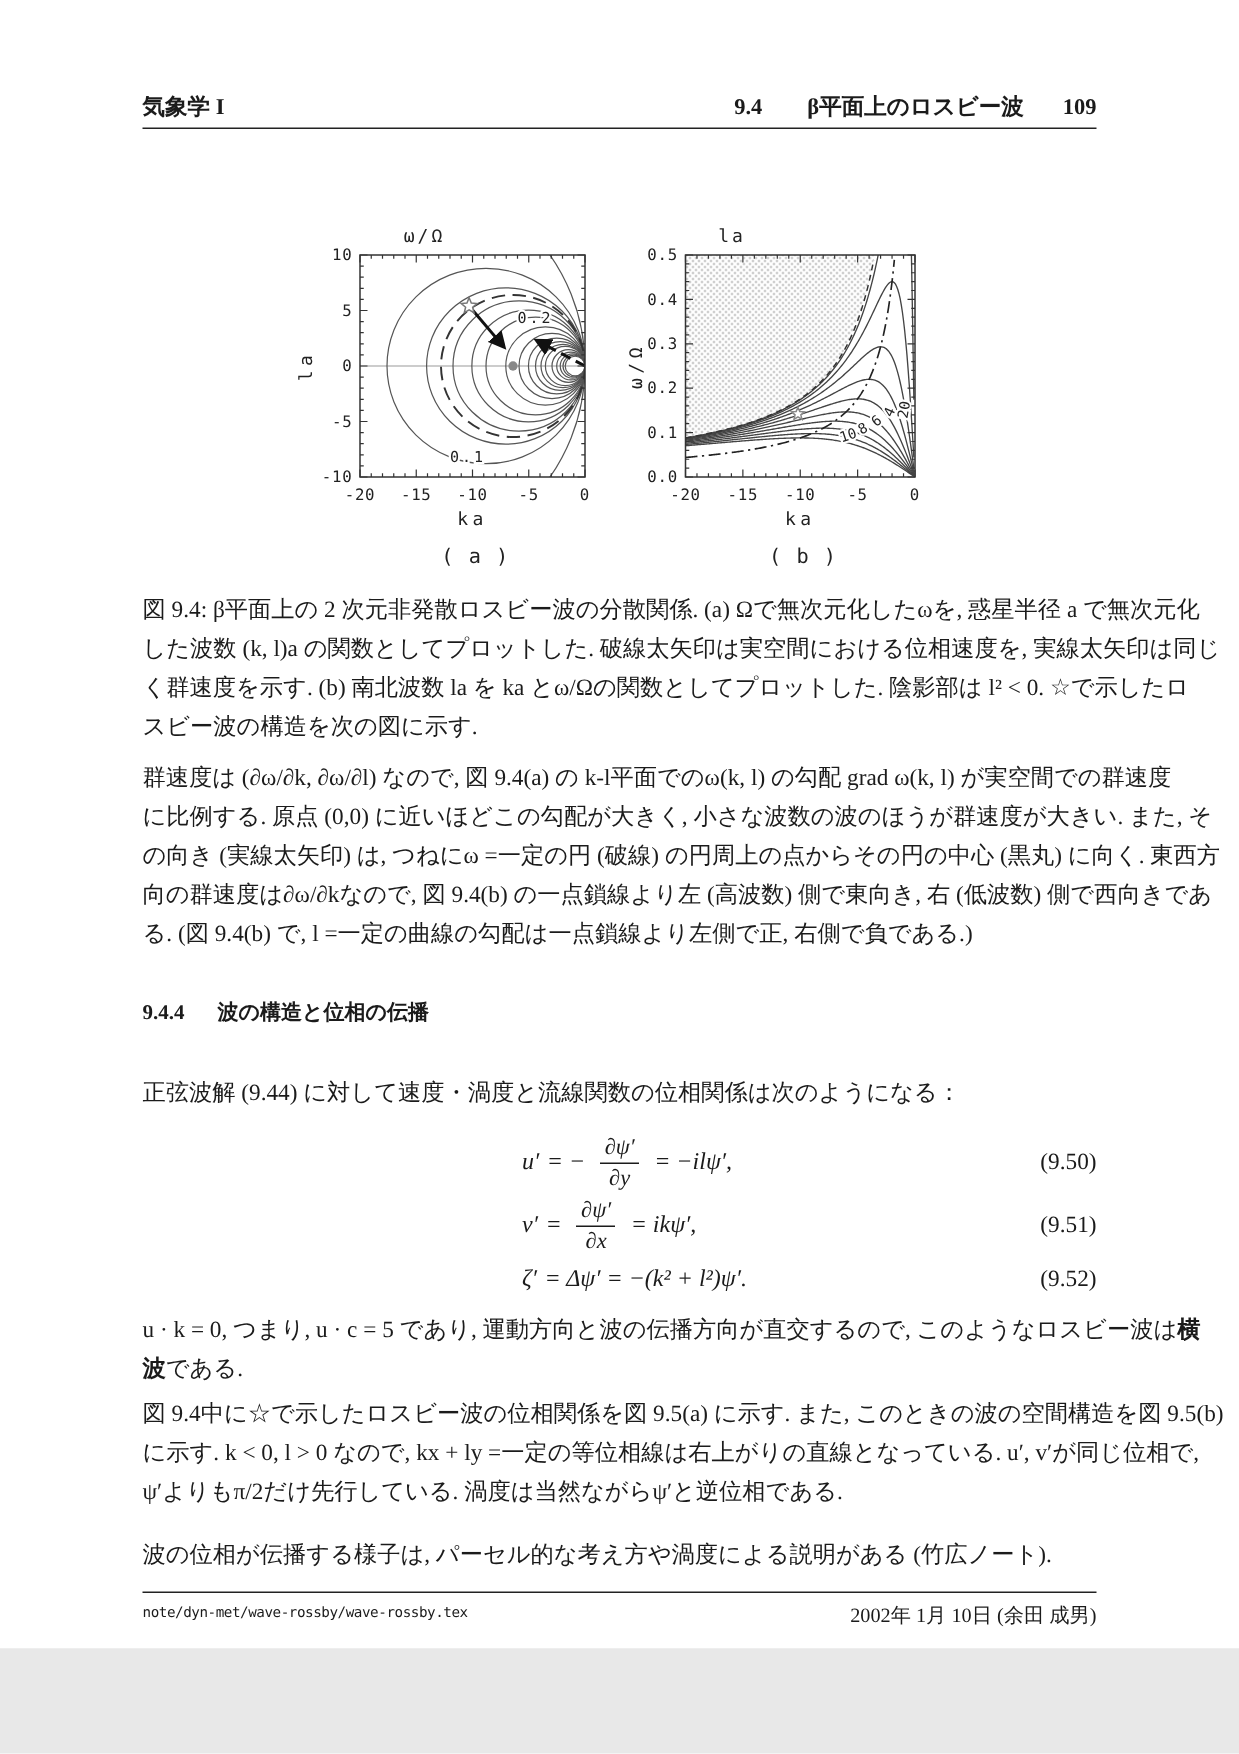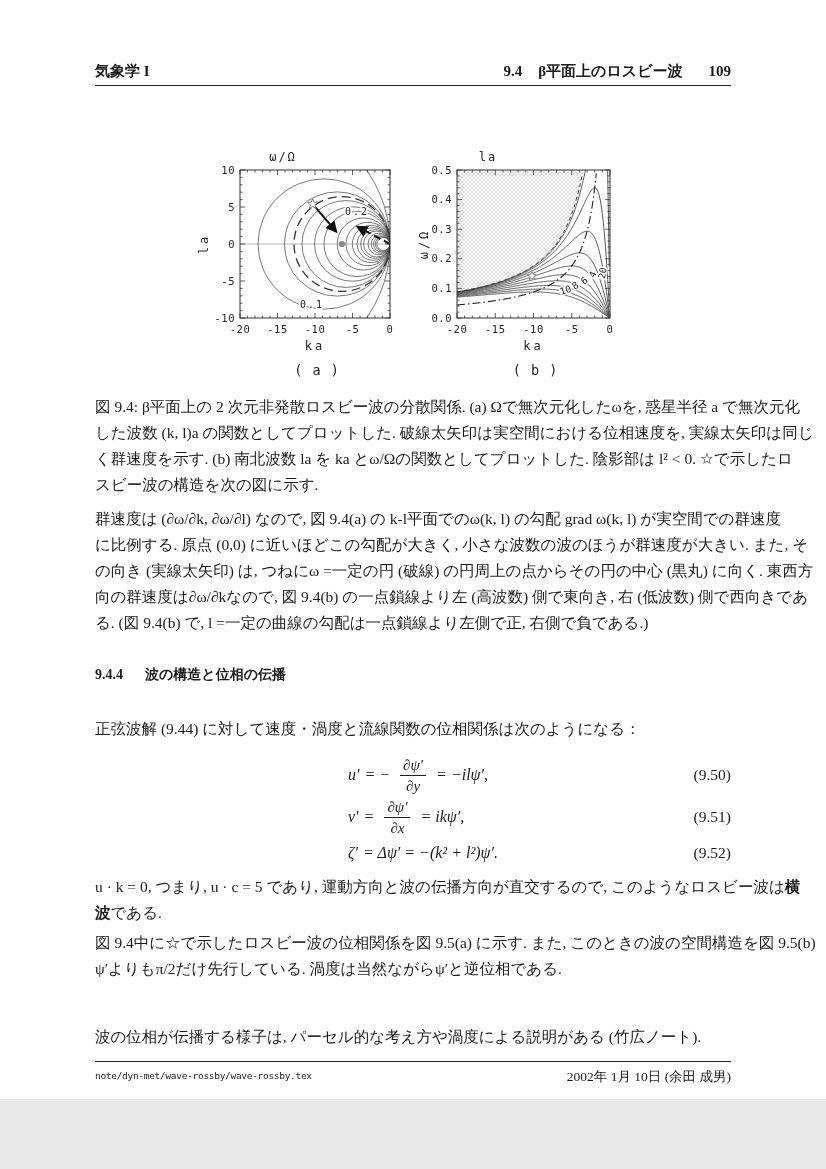--- a/index.html
+++ b/index.html
@@ -3,21 +3,21 @@
 <meta charset="utf-8">
 <style>
   html,body{margin:0;padding:0;background:#e8e8e8;}
   .page{
     position:relative;width:826px;height:1099px;margin:0 auto;background:#ffffff;
     font-family:"Liberation Serif","DejaVu Serif",serif;color:#1b1b1b;overflow:hidden;
   }
   .hdr{position:absolute;left:95px;width:636px;top:62px;font-weight:bold;font-size:15px;}
   .hdr-left{position:absolute;left:0;top:0;}
   .hdr-right{position:absolute;right:0;top:0;}
-  .hdr-right .sec-no{margin-right:16px;}
+  .hdr-right .sec-no{margin-right:30px;}
   .hdr-right .pg-no{margin-left:26px;}
   .rule{position:absolute;left:95px;width:636px;height:0;border-top:1.6px solid #222;}
   .rule-top{top:85px;}
   .rule-bottom{top:1061px;border-top:1.2px solid #222;}
   svg.panel{position:absolute;}
   #panelA{left:195px;top:143px;}
   #panelB{left:415px;top:143px;}
   .tblock{position:absolute;left:95px;width:640px;}
   .tline{font-size:15.5px;line-height:26px;white-space:pre;}
   .bf{font-weight:bold;}
@@ -396,20 +396,21 @@
     </div>
   </div>
 
   <div class="tblock p3">
       <div class="tline"><span>u · k = 0, つまり, u · c = 5 であり, 運動方向と波の伝播方向が直交するので, このようなロスビー波は</span><span class="bf">横</span></div>
       <div class="tline"><span class="bf">波</span><span>である.</span></div>
     </div>
 
   <div class="tblock p4">
       <div class="tline">図 9.4中に☆で示したロスビー波の位相関係を図 9.5(a) に示す. また, このときの波の空間構造を図 9.5(b)</div>
+      <div class="tline">に示す. k &lt; 0, l &gt; 0 なので, kx + ly =一定の等位相線は右上がりの直線となっている. u′, v′が同じ位相で,</div>
       <div class="tline">ψ′よりもπ/2だけ先行している. 渦度は当然ながらψ′と逆位相である.</div>
     </div>
 
   <div class="tblock p5">
     <div class="tline">波の位相が伝播する様子は, パーセル的な考え方や渦度による説明がある (竹広ノート).</div>
   </div>
 
   <div class="rule rule-bottom"></div>
   <div class="ftr">
     <span class="ftr-left">note/dyn-met/wave-rossby/wave-rossby.tex</span>

